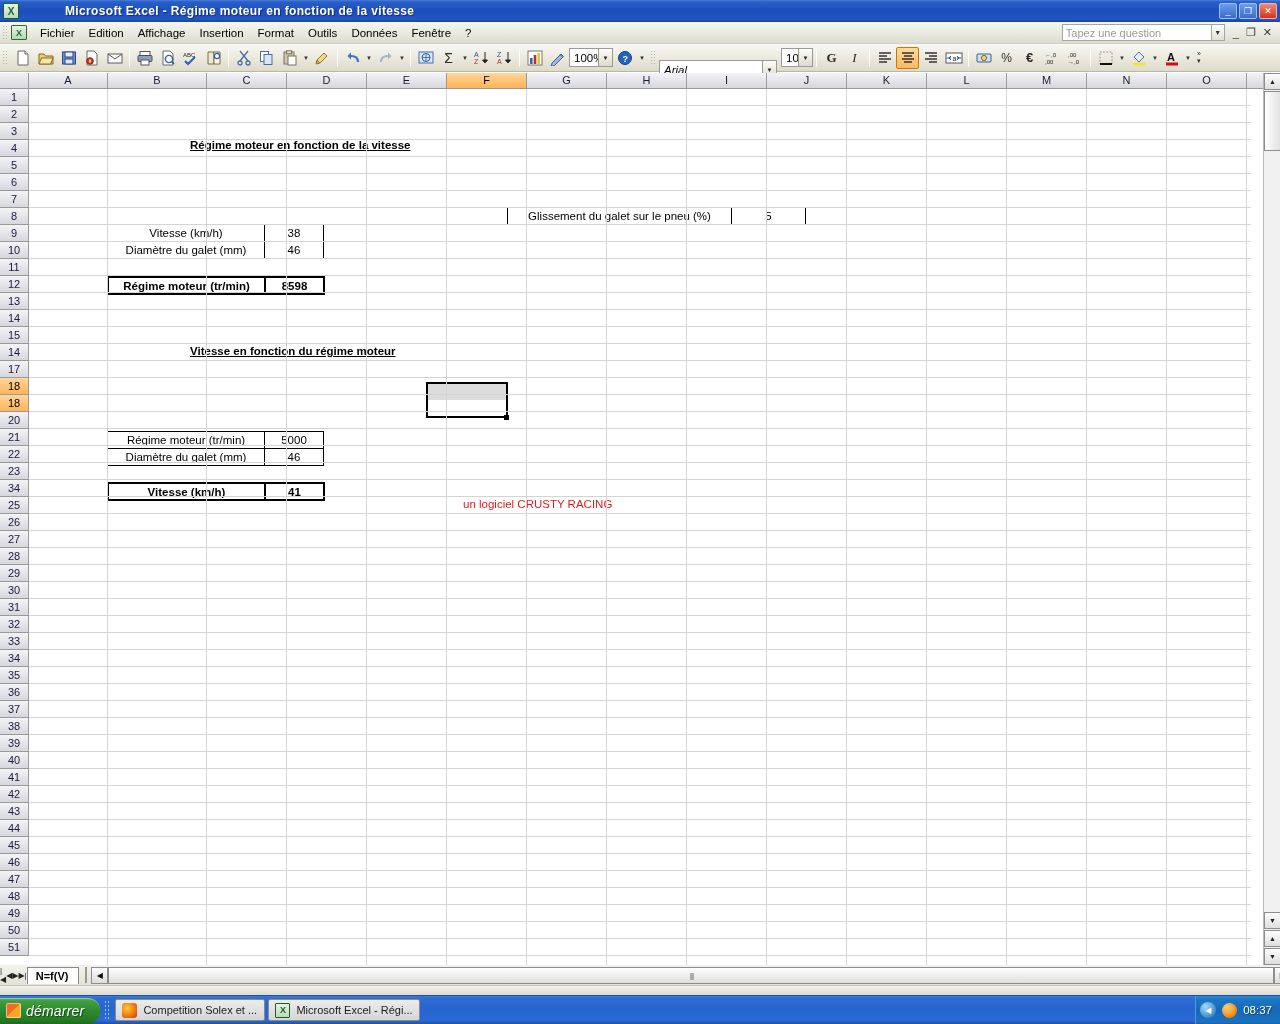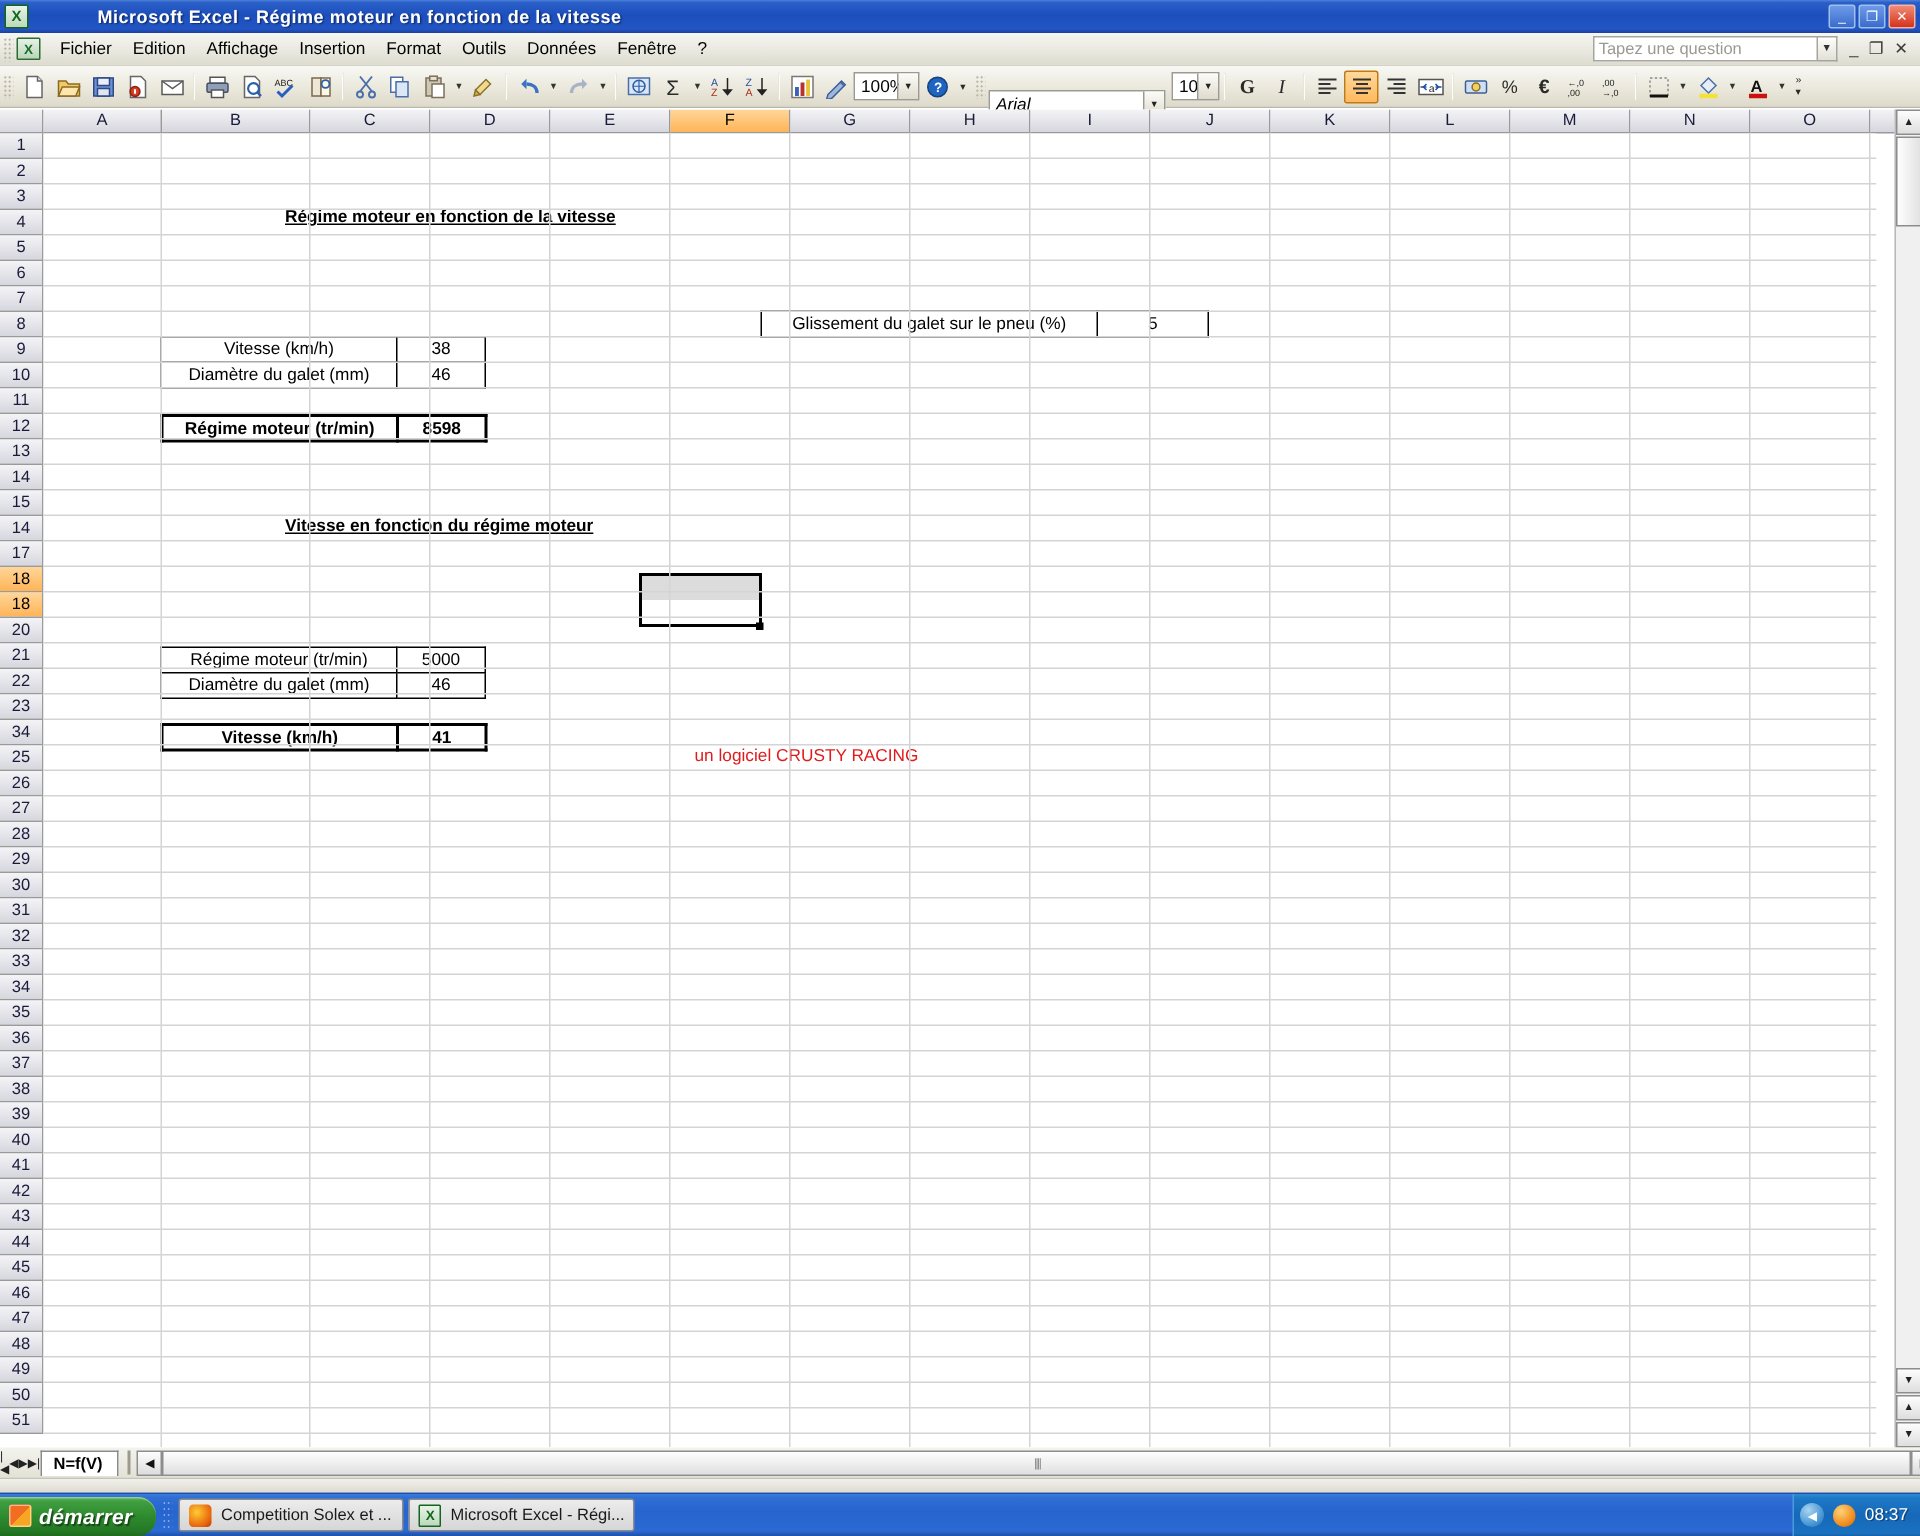--- a/index.html
+++ b/index.html
@@ -208,21 +208,21 @@
     display: flex; align-items: center; gap: 5px;
     box-shadow: inset 0 1px 0 rgba(255,255,255,.35);
   }
   #startbtn .flag {
     width: 15px; height: 15px; border-radius: 2px;
     background:
       linear-gradient(135deg, #f26d21 0 50%, #f6a623 50% 100%);
     box-shadow: inset 0 0 0 1px rgba(255,255,255,.5);
   }
   #startbtn .stext {
-    color: #fff; font-size: 14px; font-style: italic; font-weight: bold;
+    color: #fff; font-size: 14px; font-style: italic; font-weight: normal;
     text-shadow: 1px 1px 1px rgba(0,0,0,.5); letter-spacing: .2px;
   }
   .tbgrip { width: 7px; height: 20px; margin: 0 4px;
     background-image: radial-gradient(circle, rgba(255,255,255,.55) 0.6px, transparent 0.7px);
     background-size: 3px 4px; }
   .taskitem {
     height: 22px; min-width: 150px; max-width: 168px; margin-right: 3px; padding: 0 6px;
     background: linear-gradient(180deg,#ececec,#d6d6d6);
     border: 1px solid #8b8b8b; border-radius: 2px;
     display: flex; align-items: center; gap: 6px;

